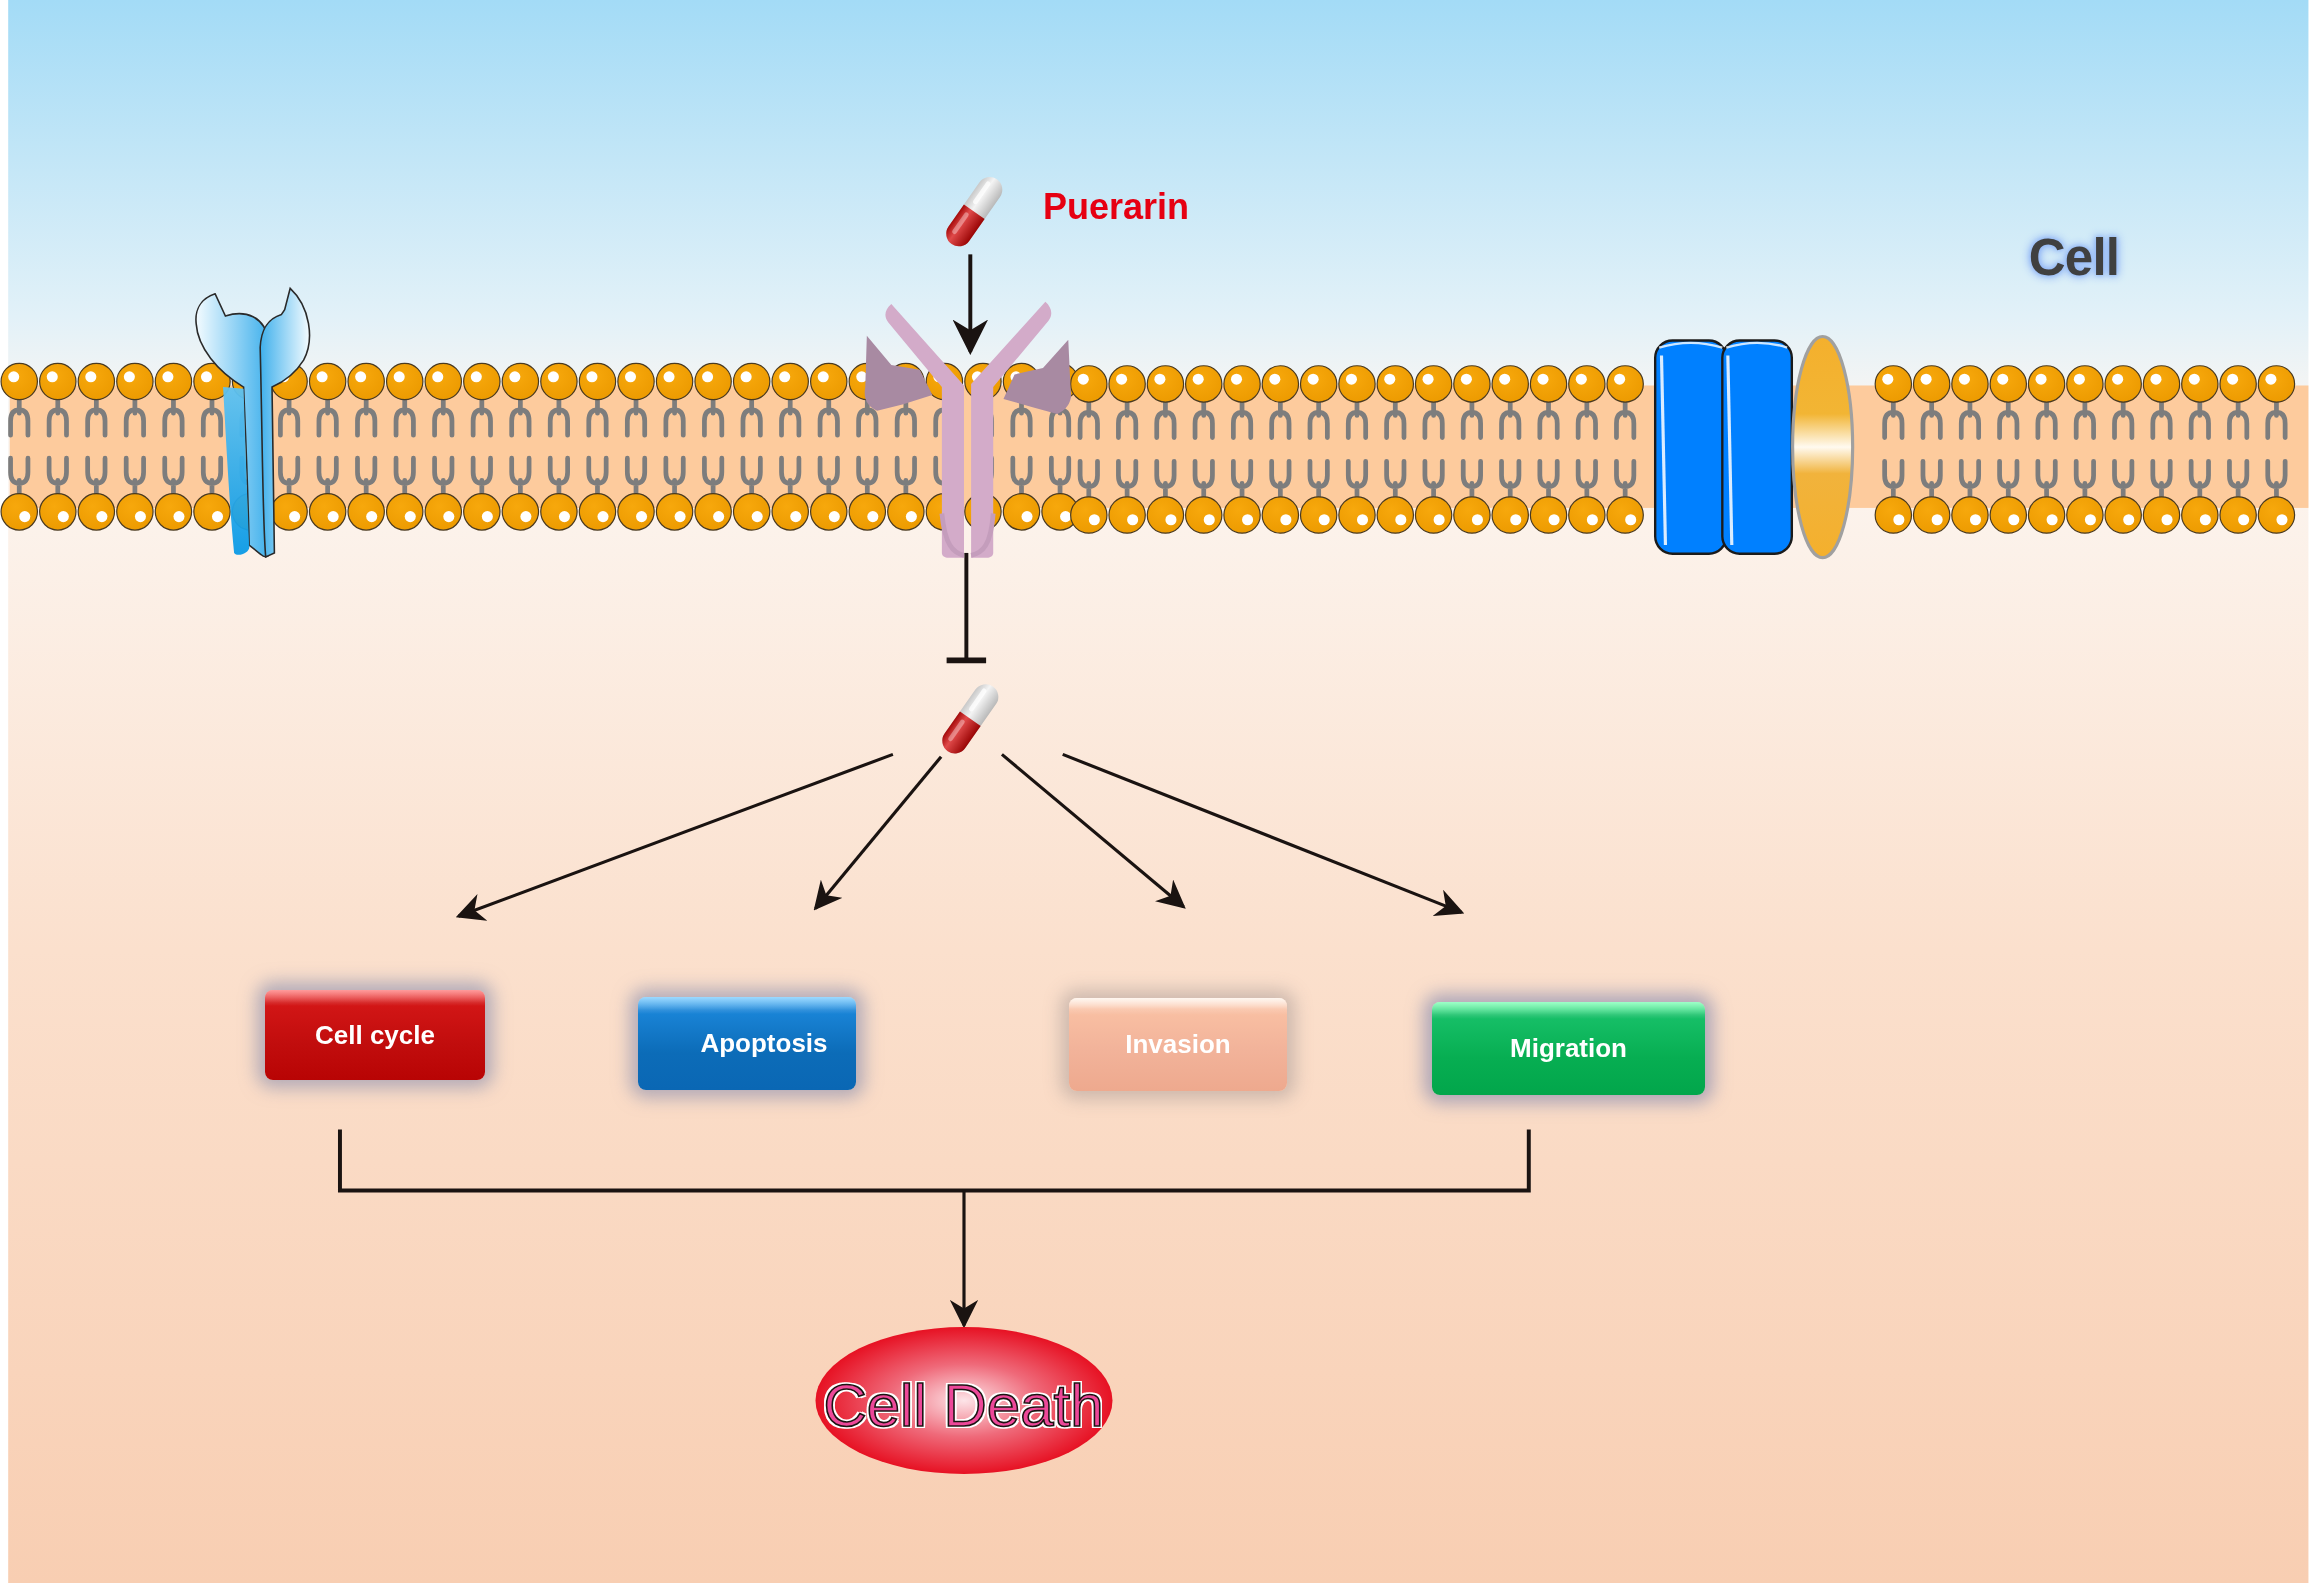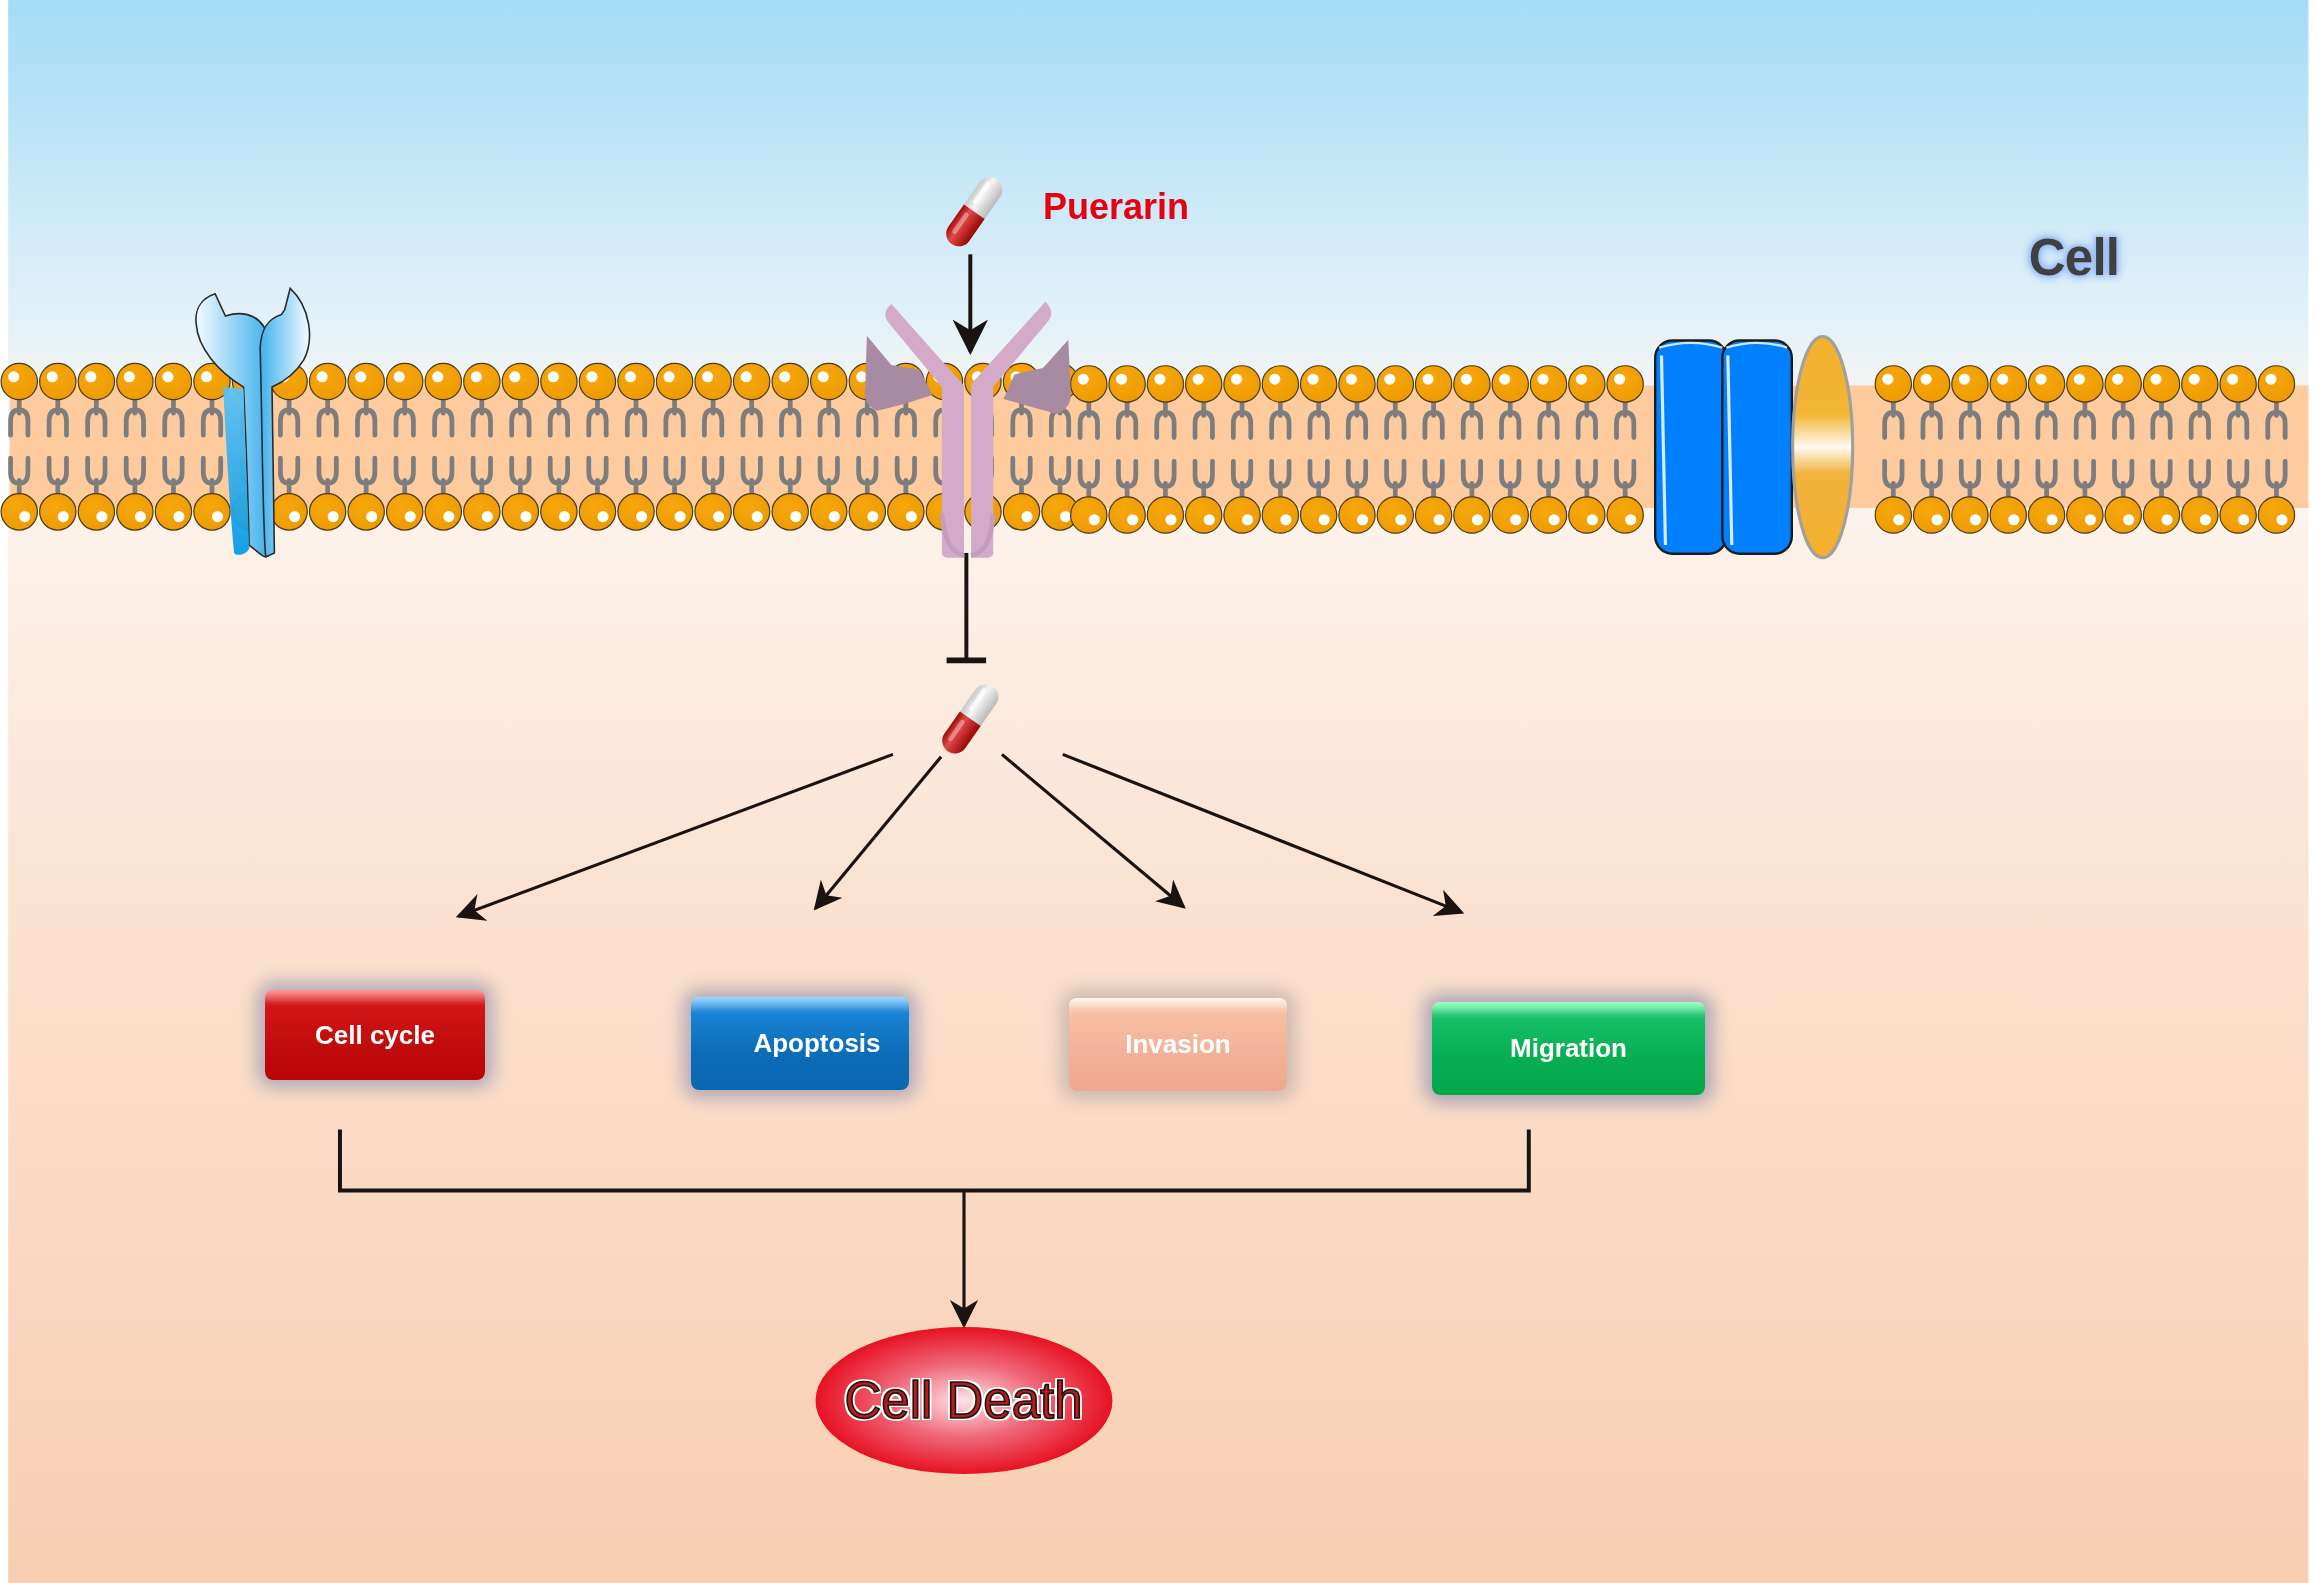--- a/index.html
+++ b/index.html
@@ -12,35 +12,35 @@
     border-radius: 8px; box-sizing: border-box;
   }
   .box span { position: relative; z-index: 2; }
   .box::before {
     content: ""; position: absolute; left: 0; right: 0; top: 0; height: 18%;
     border-radius: 8px 8px 0 0; background: linear-gradient(to bottom, rgba(255,255,255,0.45), rgba(255,255,255,0)); z-index: 1;
   }
   #box-cell-cycle { left: 265px; top: 990px; width: 220px; height: 90px;
     background: linear-gradient(to bottom, #ff4a4a 0%, #d31616 14%, #c10d0d 60%, #b80404 100%);
     box-shadow: 0 0 17.4px 8px rgba(120,130,170,0.55); }
-  #box-apoptosis { left: 691px; top: 997px; width: 218px; height: 93px;
+  #box-apoptosis { left: 638px; top: 997px; width: 218px; height: 93px;
     background: linear-gradient(to bottom, #4cbaff 0%, #1a85d8 14%, #0c6cb8 60%, #0a67b4 100%);
     box-shadow: 0 0 17.4px 8px rgba(120,130,170,0.55); padding-left: 34px; }
   #box-invasion { left: 1069px; top: 998px; width: 218px; height: 93px;
     background: linear-gradient(to bottom, #fff0e4 0%, #f9c0a3 12%, #f2b39a 55%, #eea98e 100%);
     box-shadow: 0 0 17.4px 8px rgba(150,140,140,0.45); }
   #box-migration { left: 1432px; top: 1002px; width: 273px; height: 93px;
     background: linear-gradient(to bottom, #4eff9a 0%, #17c068 14%, #07ae52 60%, #02a64b 100%);
     box-shadow: 0 0 17.4px 8px rgba(110,120,170,0.55); }
   #puerarin-label { position: absolute; left: 1011px; top: 186px; color: #e60012; font-size: 36px; font-weight: bold; font-family: "Liberation Sans", sans-serif; }
   #membrane-label { position: absolute; left: 1928px; top: 223px; width: 292px; text-align: center;
     color: #404040; font-size: 51px; font-weight: bold; line-height: 70px; font-family: "Liberation Sans", sans-serif;
     text-shadow: 0 0 4.7px #8fb4f5, 0 0 8px #8fb4f5, 0 0 11px #9bbcf6; letter-spacing: -0.8px; }
   #cell-death-label { position: absolute; left: 815px; top: 1371px; width: 297px; text-align: center;
-    font-size: 51px; font-family: "Liberation Sans", sans-serif; font-weight: normal; color: #b91c1c;
+    font-size: 60px; font-family: "Liberation Sans", sans-serif; font-weight: normal; color: #ec4899;
     -webkit-text-stroke: 1.6px #1a1311;
     text-shadow: -2.4px -2.4px 0 #fff, 2.4px -2.4px 0 #fff, -2.4px 2.4px 0 #fff, 2.4px 2.4px 0 #fff, 0 2.4px 0 #fff, 0 -2.4px 0 #fff, 2.4px 0 0 #fff, -2.4px 0 0 #fff; }
 </style>
 </head>
 <body>
 
 <div id="stage">
   <svg id="svg" width="2319" height="1583" viewBox="0 0 2935 2004" xmlns="http://www.w3.org/2000/svg">
     <defs>
       <linearGradient id="bg-grad" x1="0" y1="0" x2="0" y2="1">

